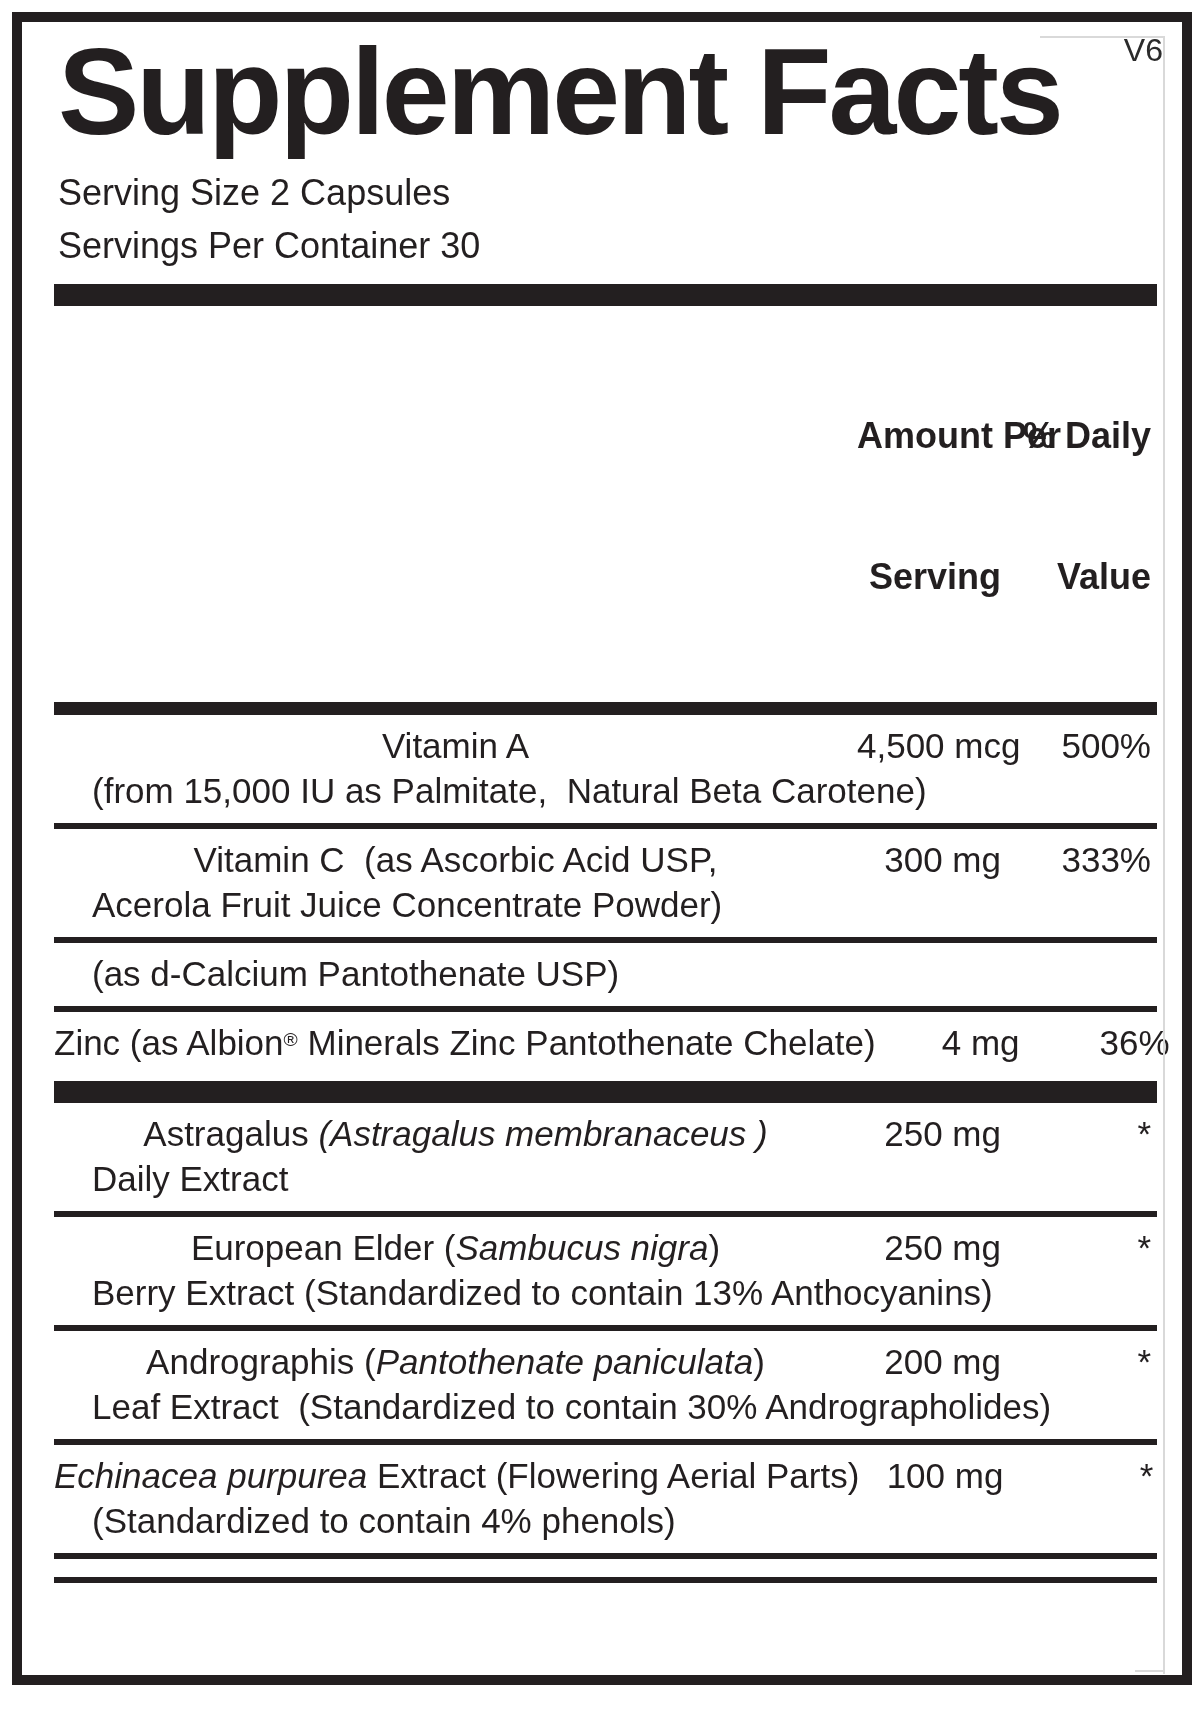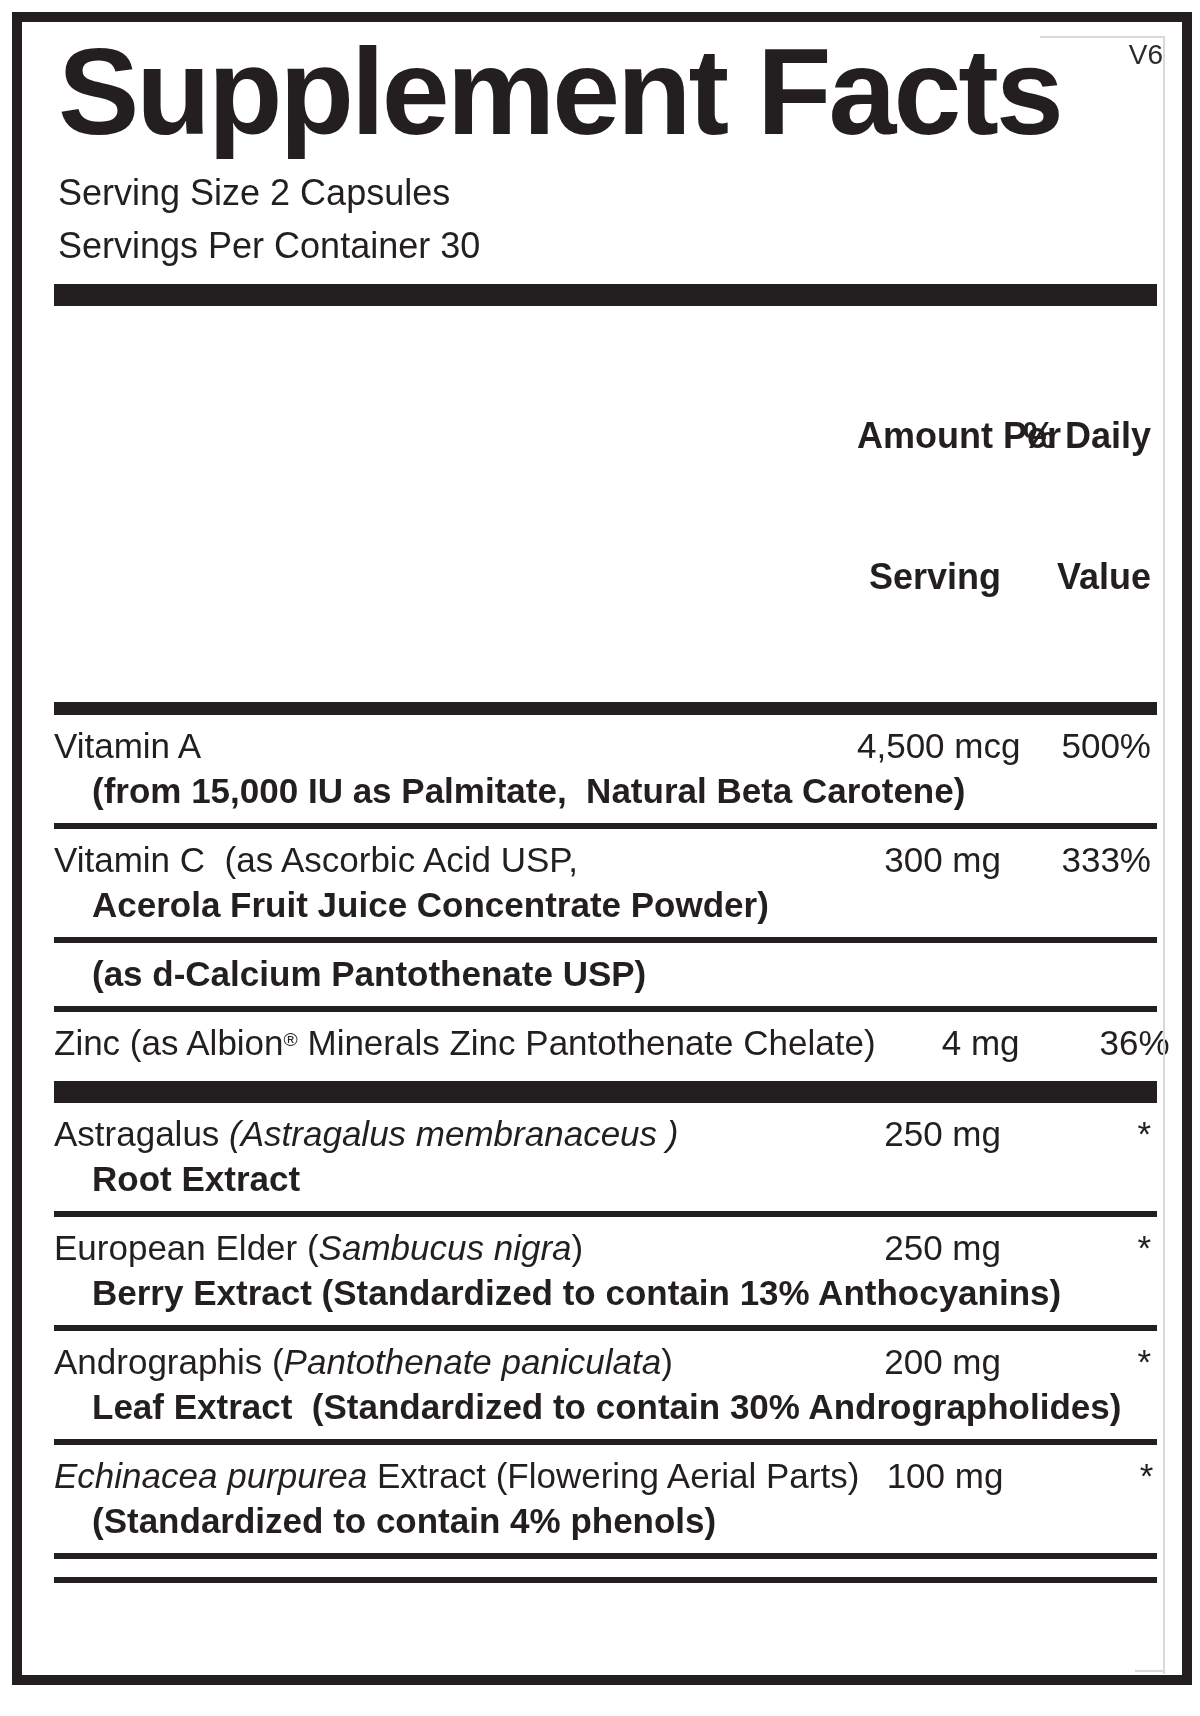--- a/index.html
+++ b/index.html
@@ -5,41 +5,41 @@
   html,body{margin:0;padding:0;background:#ffffff;}
   body{width:1200px;height:1716px;position:relative;
        font-family:"Liberation Sans","DejaVu Sans",sans-serif;color:#231f20;}
   .label{position:absolute;left:12px;top:12px;width:1180px;height:1673px;
          box-sizing:border-box;border:10px solid #231f20;background:#fff;overflow:hidden;}
   
   .ghost{position:absolute;top:14px;left:1018px;width:123px;height:1636px;
          border-top:2px solid #d9d9d9;border-right:2px solid #d9d9d9;}
   .ghost-stub{position:absolute;top:1648px;left:1113px;width:28px;height:0;
          border-top:2px solid #d9d9d9;}
-  .version{position:absolute;top:19px;right:19px;font-size:28px;line-height:1;color:#2b2b2b;}
+  .version{position:absolute;top:12px;right:19px;font-size:32px;line-height:1;color:#2b2b2b;}
   .title{margin:8px 0 16px 36px;font-size:122px;font-weight:bold;letter-spacing:-3px;
          line-height:1.02;white-space:pre;}
   .serving-line{margin:0 0 0 36px;font-size:36px;line-height:45px;white-space:pre;}
   .serving-line.first{margin-top:8px;}
   .serving-line.second{margin-top:8px;}
   .content{margin:0 25px 0 32px;}
   .bar{background:#231f20;}
   .bar.thick{height:22px;}
   .bar.medium{height:13px;}
   .bar.first{margin-top:16px;}
   .hdr{display:grid;grid-template-columns:1fr 150px 150px;
        padding:12px 0 8px;font-weight:bold;font-size:36px;line-height:47px;}
   .hdr .col{text-align:right;white-space:pre;padding-right:6px;}
   .rows{font-size:35px;line-height:45px;}
   .row{padding:8px 0 10px;border-bottom:6px solid #231f20;}
   .row.no-sep{border-bottom:none;}
   .l1{display:grid;grid-template-columns:1fr 150px 150px;}
-  .nm{white-space:pre;overflow:visible;}
+  .nm{white-space:pre;overflow:visible;text-align:center;}
   .amt,.dv{text-align:right;white-space:pre;padding-right:6px;}
-  .line2{white-space:pre;padding-left:38px;font-weight:bold;}
+  .line2{white-space:pre;padding-left:38px;}
   .it{font-style:italic;}
   .sup{font-size:55%;position:relative;top:-0.5em;}
 </style>
 </head>
 <body>
 
 <div class="label">
   <div class="ghost"></div>
   <div class="ghost-stub"></div>
   <div class="version">V6</div>
@@ -99,21 +99,21 @@
       </div>
 
       <div class="bar thick"></div>
 
       <div class="row">
         <div class="l1">
           <div class="nm"><span>Astragalus </span><span class="it">(Astragalus membranaceus )</span></div>
           <div class="amt">250 mg</div>
           <div class="dv">*</div>
         </div>
-        <div class="line2">Root Extract</div>
+        <div class="line2">Daily Extract</div>
       </div>
 
       <div class="row">
         <div class="l1">
           <div class="nm"><span>European Elder (</span><span class="it">Sambucus nigra</span><span>)</span></div>
           <div class="amt">250 mg</div>
           <div class="dv">*</div>
         </div>
         <div class="line2">Berry Extract (Standardized to contain 13% Anthocyanins)</div>
       </div>

